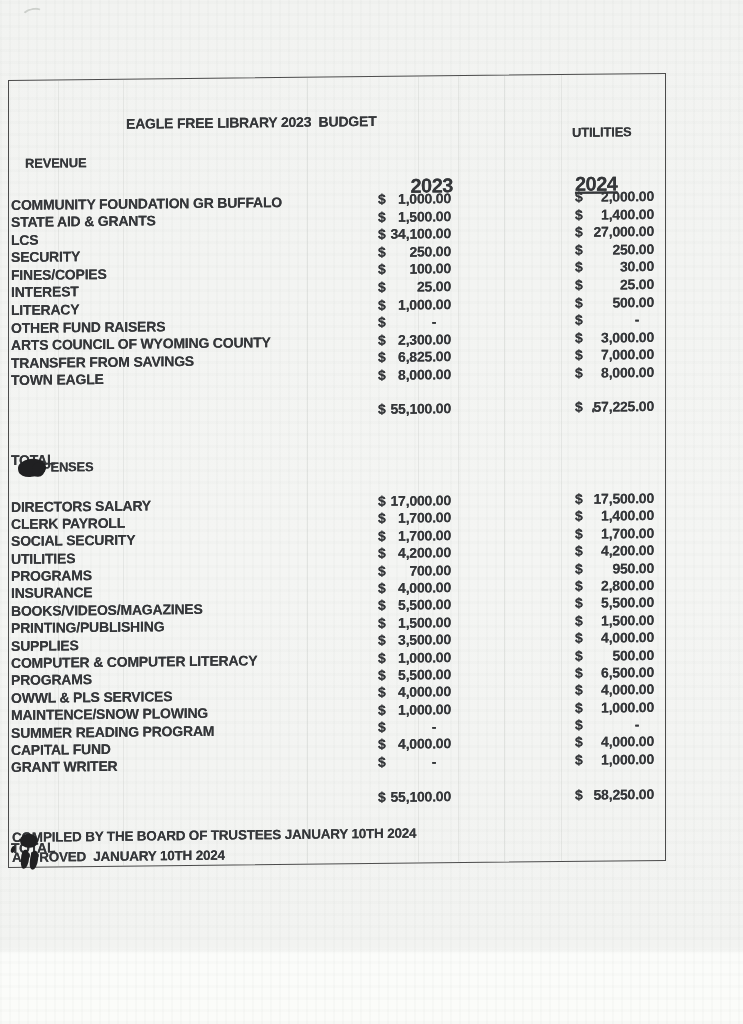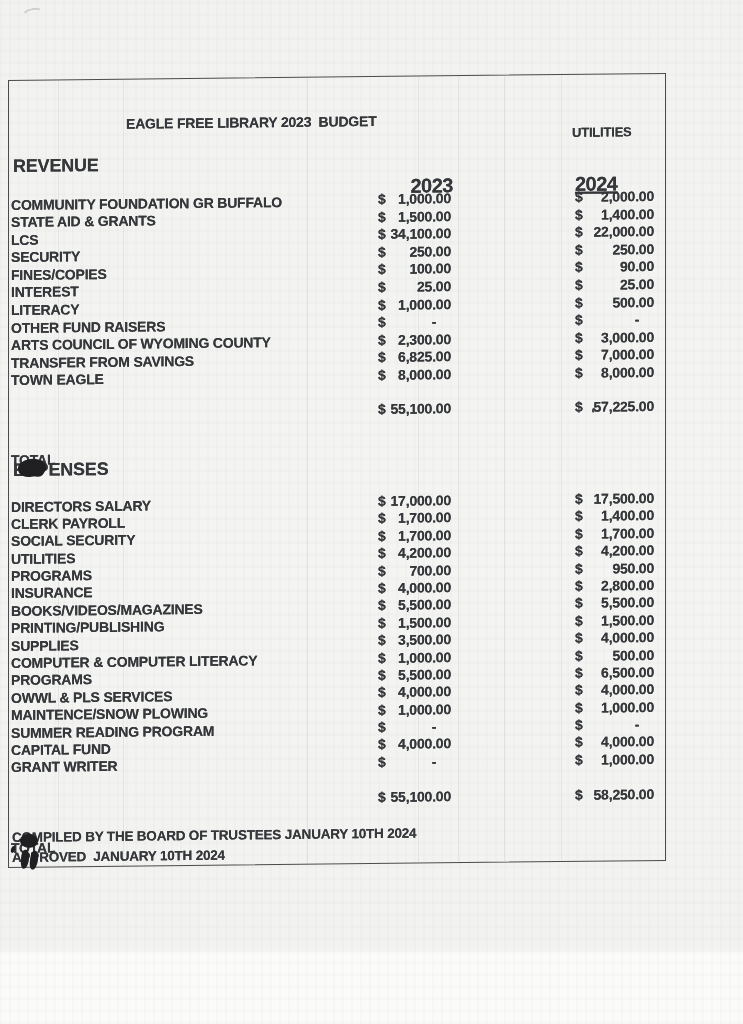--- a/index.html
+++ b/index.html
@@ -21,21 +21,21 @@
     transform:skewY(-0.62deg);transform-origin:0 0;
     letter-spacing:-0.2px;
     text-shadow:0 0 0.5px rgba(45,47,50,0.85);
   }
   .vline{position:absolute;top:0;bottom:0;width:1px;background:rgba(150,158,152,0.16);pointer-events:none;}
   .title{position:absolute;left:117px;top:36px;font-size:14px;white-space:nowrap;}
   .proposed{position:absolute;left:563px;top:50px;font-size:13px;}
   .yr{position:absolute;font-size:20px;letter-spacing:-0.5px;margin-top:29px;}
   .yr-2023{left:369px;top:69px;width:75px;text-align:right;}
   .yr-2024{left:566px;top:69px;width:83px;text-align:left;text-decoration:underline;}
-  .sec-heading{position:absolute;left:4px;font-size:18px;}
+  .sec-heading{position:absolute;left:16px;font-size:13px;}
   .rev-heading{top:75px;}
   .exp-heading{top:379px;}
   .rows{position:absolute;left:0;right:0;}
   .rows-rev{top:114px;}
   .rows-exp{top:416px;}
   .row{position:relative;height:17.6px;font-size:14px;}
   .rows-exp .row{height:17.4px;}
   .row .lbl{position:absolute;left:2px;top:1.5px;white-space:nowrap;}
   .col{position:absolute;top:0;display:flex;justify-content:space-between;}
   .c23{left:369px;width:73px;}
@@ -111,21 +111,21 @@
         </div>
 
         <div class="row">
           <div class="lbl">LCS</div>
           <div class="col c23">
             <span>$</span>
             <span>34,100.00</span>
           </div>
           <div class="col c24">
             <span>$</span>
-            <span>22,000.00</span>
+            <span>27,000.00</span>
           </div>
         </div>
 
         <div class="row">
           <div class="lbl">SECURITY</div>
           <div class="col c23">
             <span>$</span>
             <span>250.00</span>
           </div>
           <div class="col c24">
@@ -135,21 +135,21 @@
         </div>
 
         <div class="row">
           <div class="lbl">FINES/COPIES</div>
           <div class="col c23">
             <span>$</span>
             <span>100.00</span>
           </div>
           <div class="col c24">
             <span>$</span>
-            <span>90.00</span>
+            <span>30.00</span>
           </div>
         </div>
 
         <div class="row">
           <div class="lbl">INTEREST</div>
           <div class="col c23">
             <span>$</span>
             <span>25.00</span>
           </div>
           <div class="col c24">

